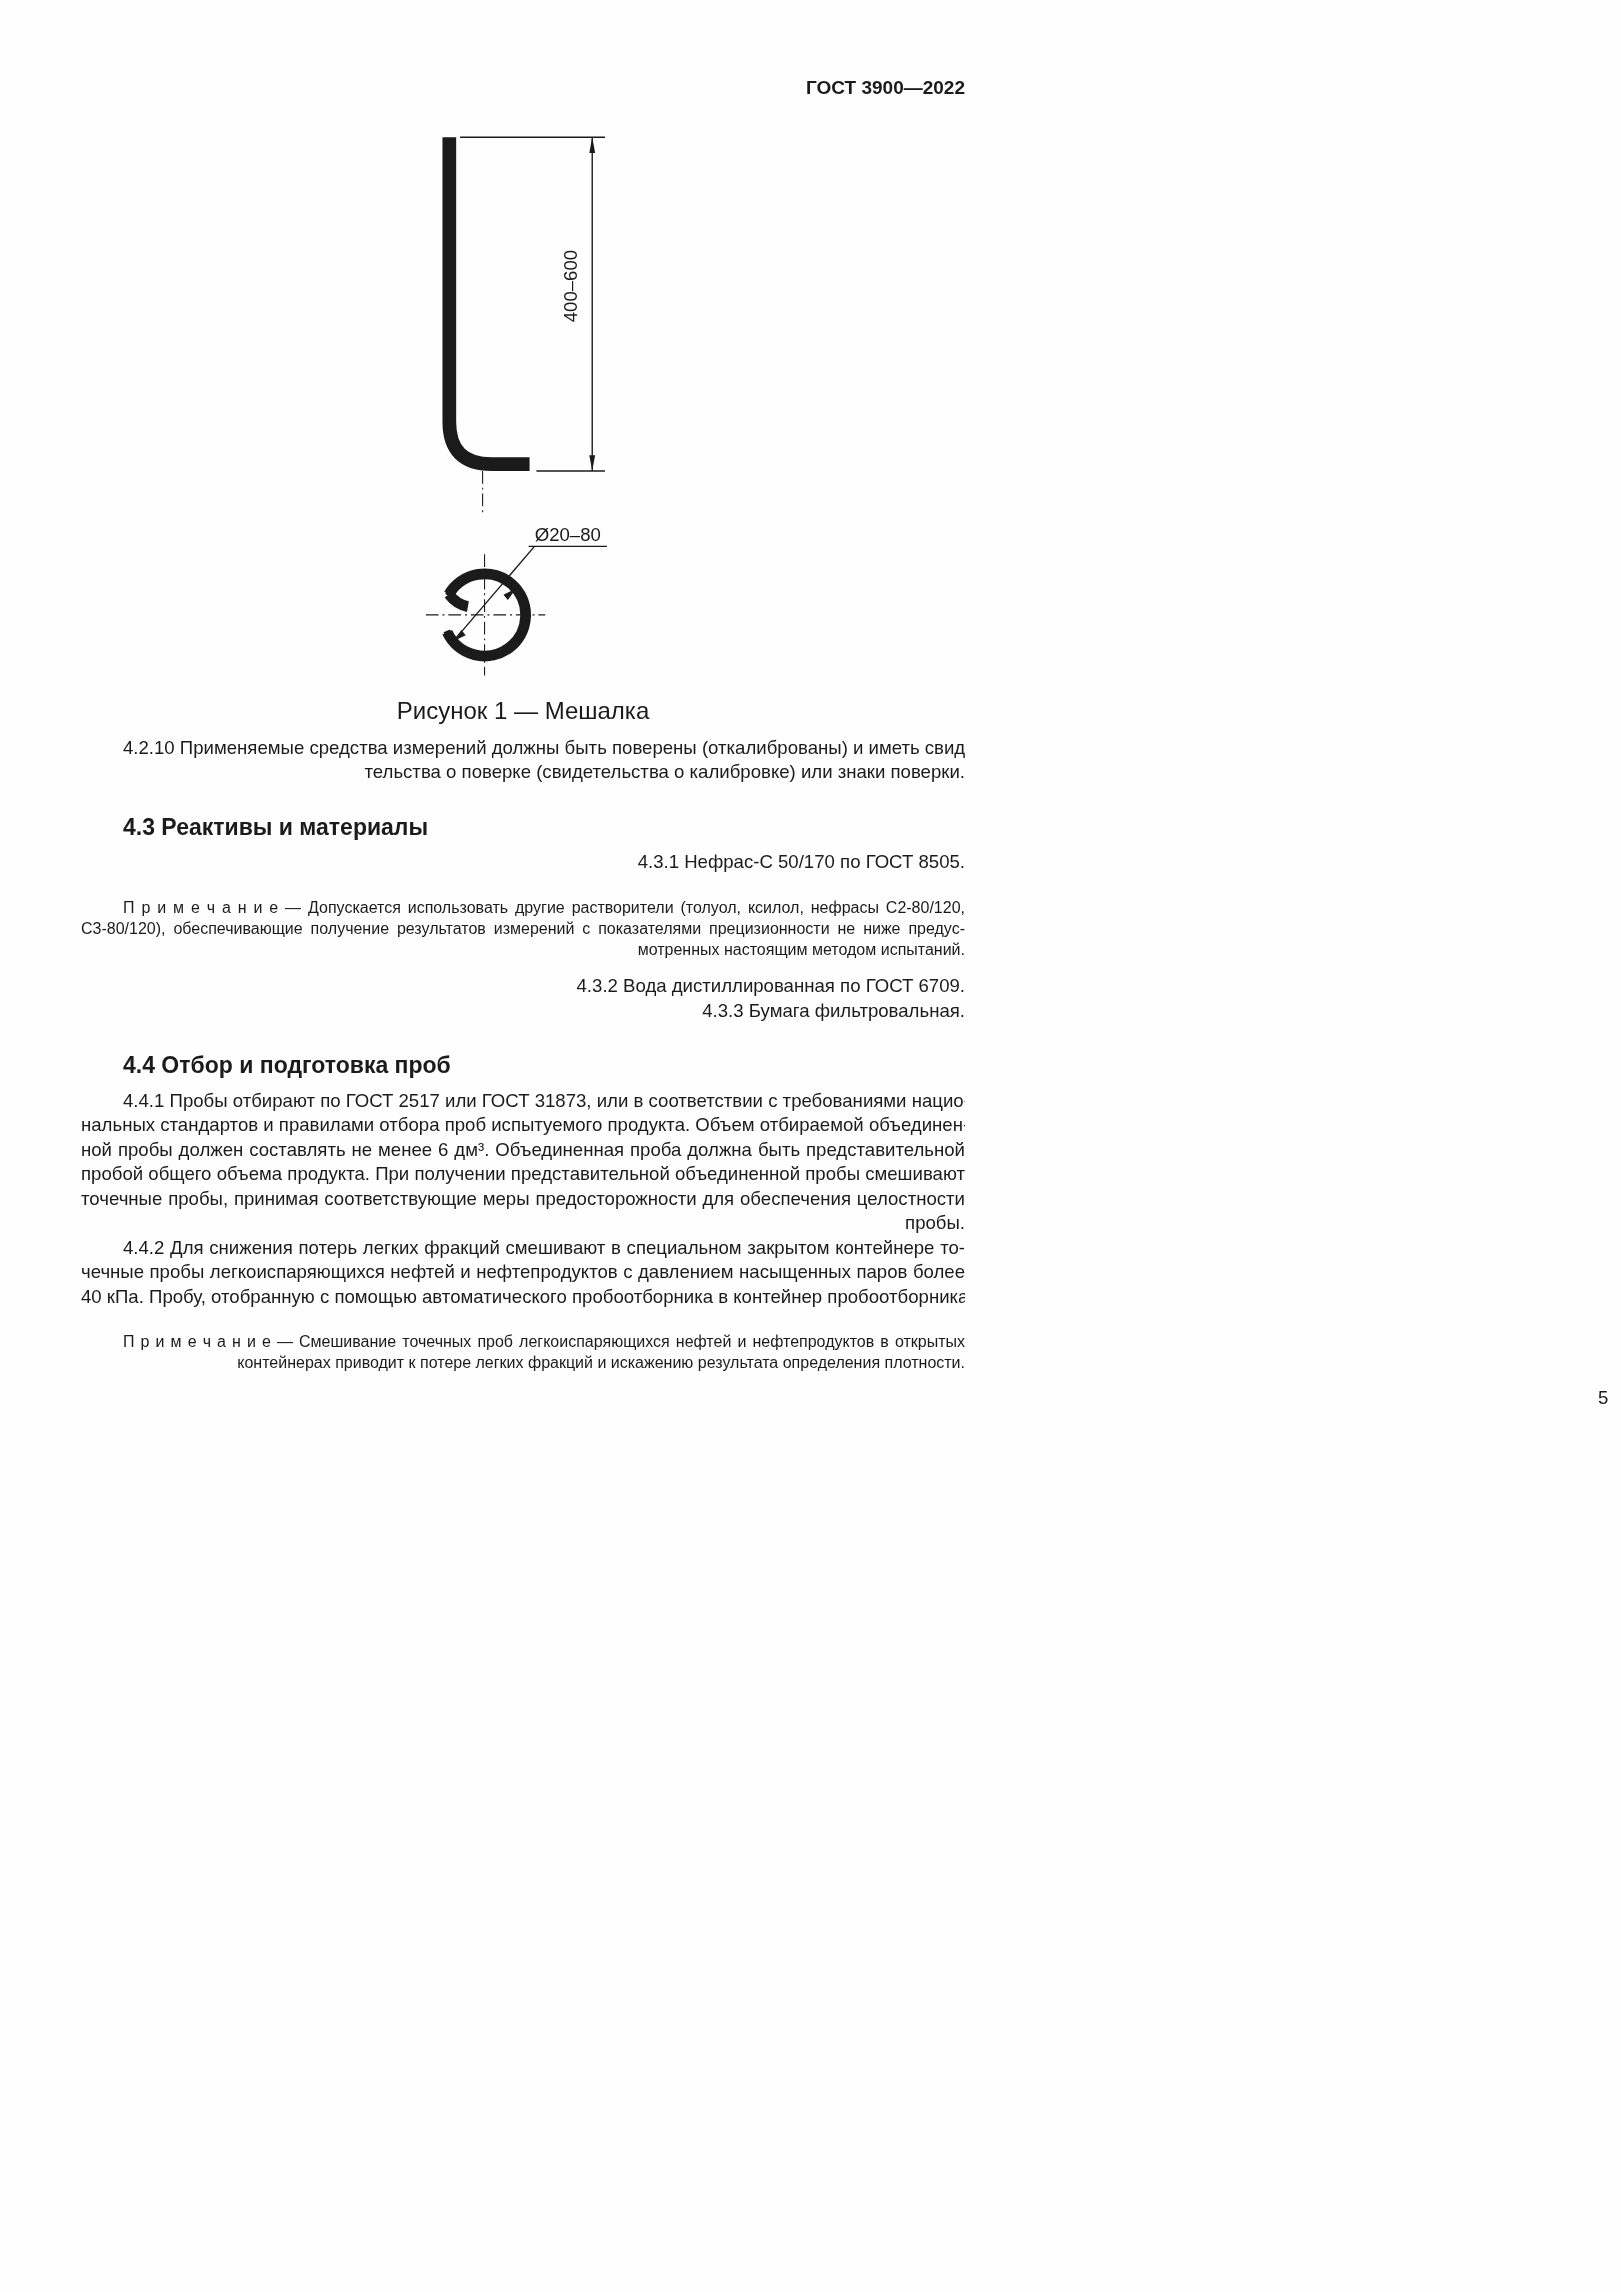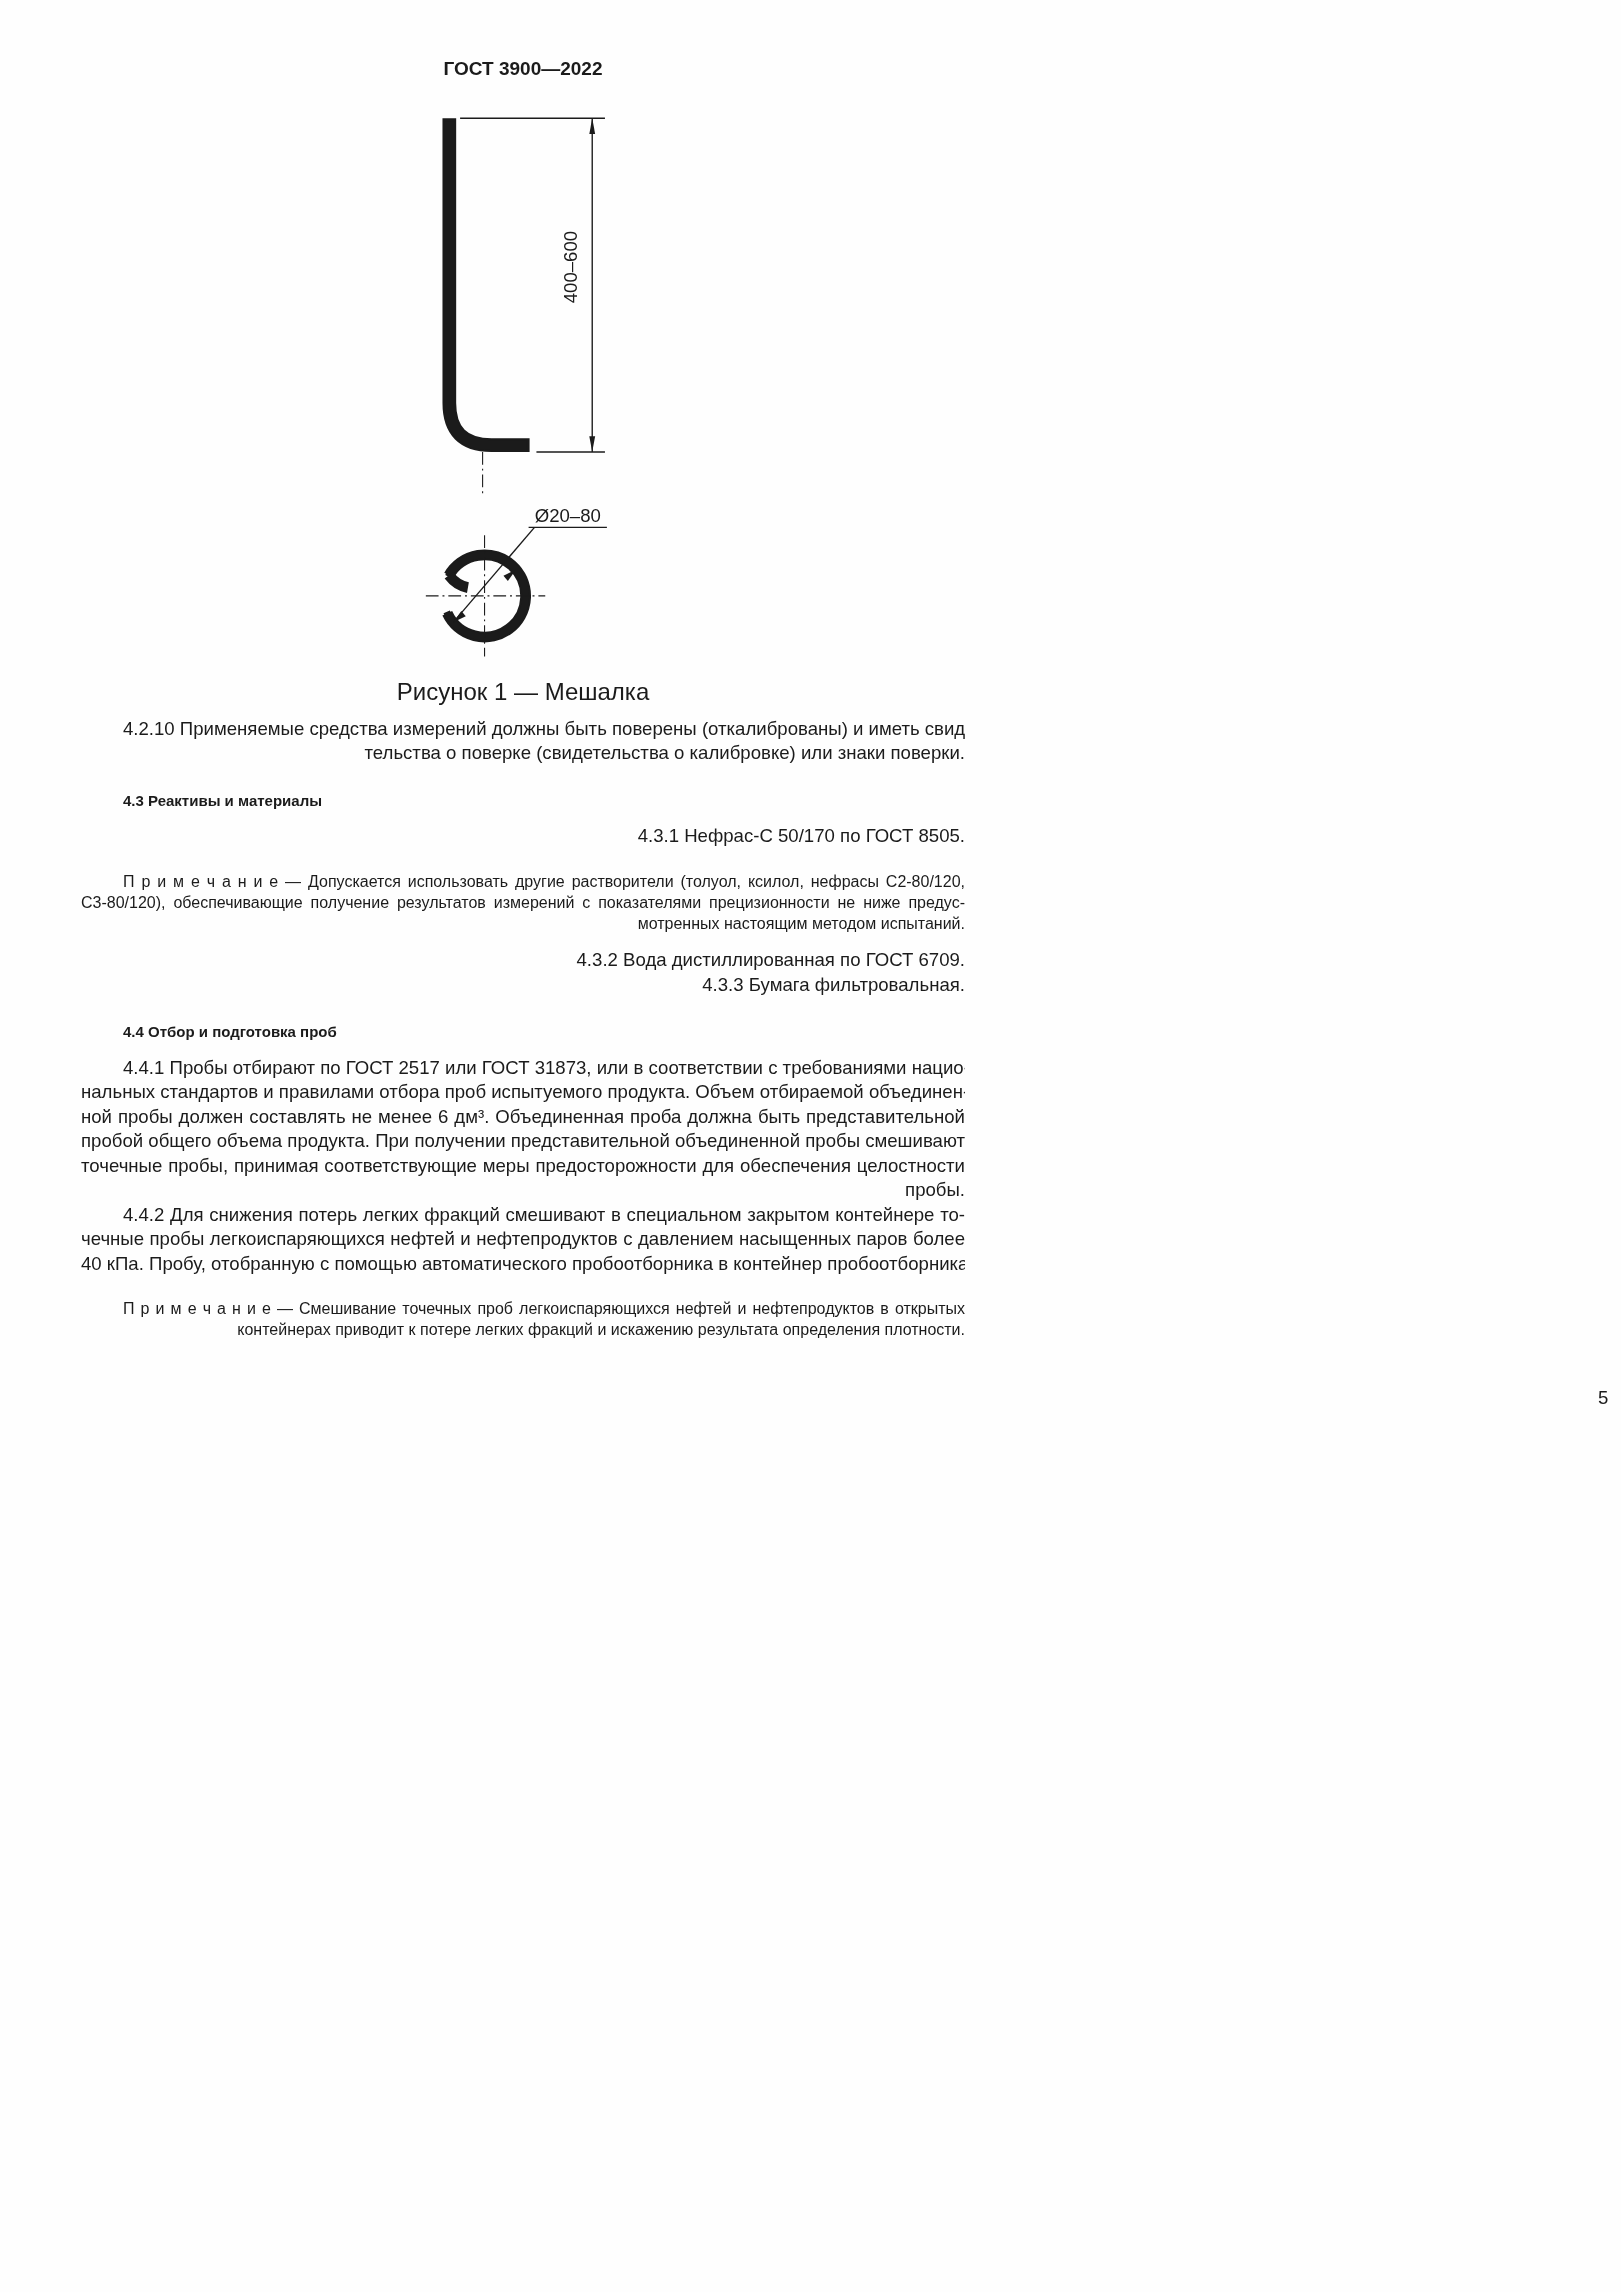--- a/index.html
+++ b/index.html
@@ -7,41 +7,41 @@
   .page {
     position:relative;
     width:1621px; height:2293px;
     background:#fefefe;
     font-family:"Liberation Sans", sans-serif;
     color:#1b1b1b;
     overflow:hidden;
   }
   .content { position:absolute; left:81px; top:0; width:884px; }
   .doc-header {
-    margin-top:57px;
-    text-align:center;
+    margin-top:76px;
+    text-align:right;
     font-weight:bold;
     font-size:19px;
     line-height:23.5px;
   }
   .figure-block { margin-top:21.6px; margin-left:291px; width:323px; height:564px; }
   .fig-svg line, .fig-svg path, .fig-svg polyline { stroke:#1b1b1b; }
   .fig-svg .thin { stroke-width:1.4; fill:none; }
   .fig-svg .cline { stroke-width:1.1; fill:none; stroke-dasharray:13 4 2 4; }
   .fig-svg text { font-family:"Liberation Sans", sans-serif; font-size:19px; fill:#1b1b1b; }
   .fig-caption { margin-top:13.7px; text-align:center; font-size:24px; line-height:23.5px; }
 
   .para { font-size:18.6px; line-height:24.5px; }
   .para .tl { white-space:nowrap; overflow:hidden;text-align:right; }
   .para .tl:first-child { text-indent:42px; }
   .jl { text-align:justify; text-align-last:justify; }
   .gap { margin-top:13.7px; }
   .h {
-    font-size:15px; line-height:24.5px; font-weight:bold;
-    text-indent:42px; margin-top:23px; margin-bottom:10.8px;
+    font-size:23px; line-height:24.5px; font-weight:bold;
+    text-indent:42px; margin-top:30px; margin-bottom:10.8px;
   }
   .note { font-size:16px; line-height:21px; margin-top:22px; margin-bottom:14.7px; }
   .page-num {
     position:absolute; top:1387px; right:12.7px;
     font-size:18.6px;
   }
 </style>
 </head>
 <body>
 

